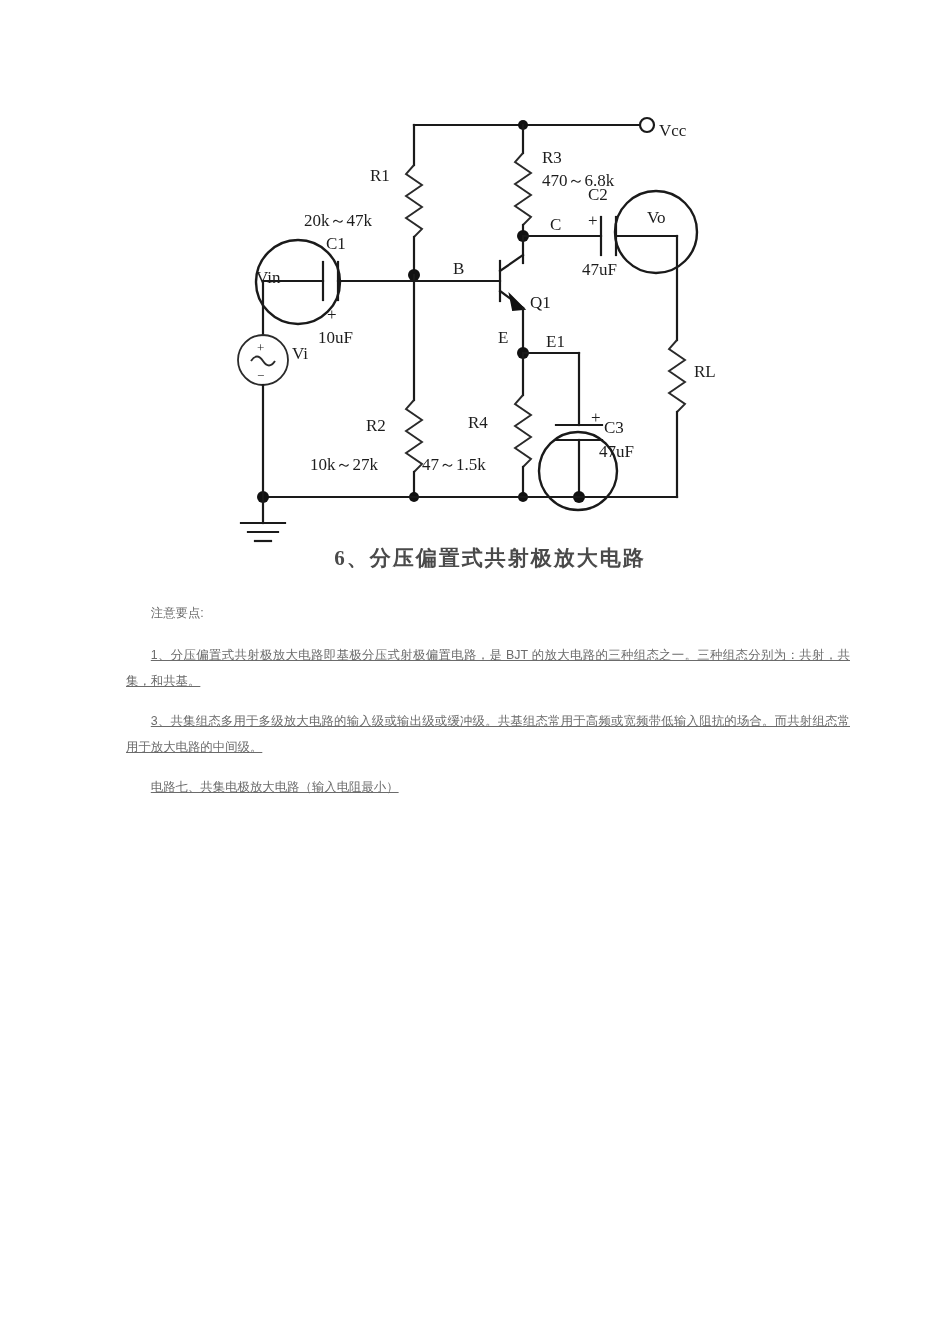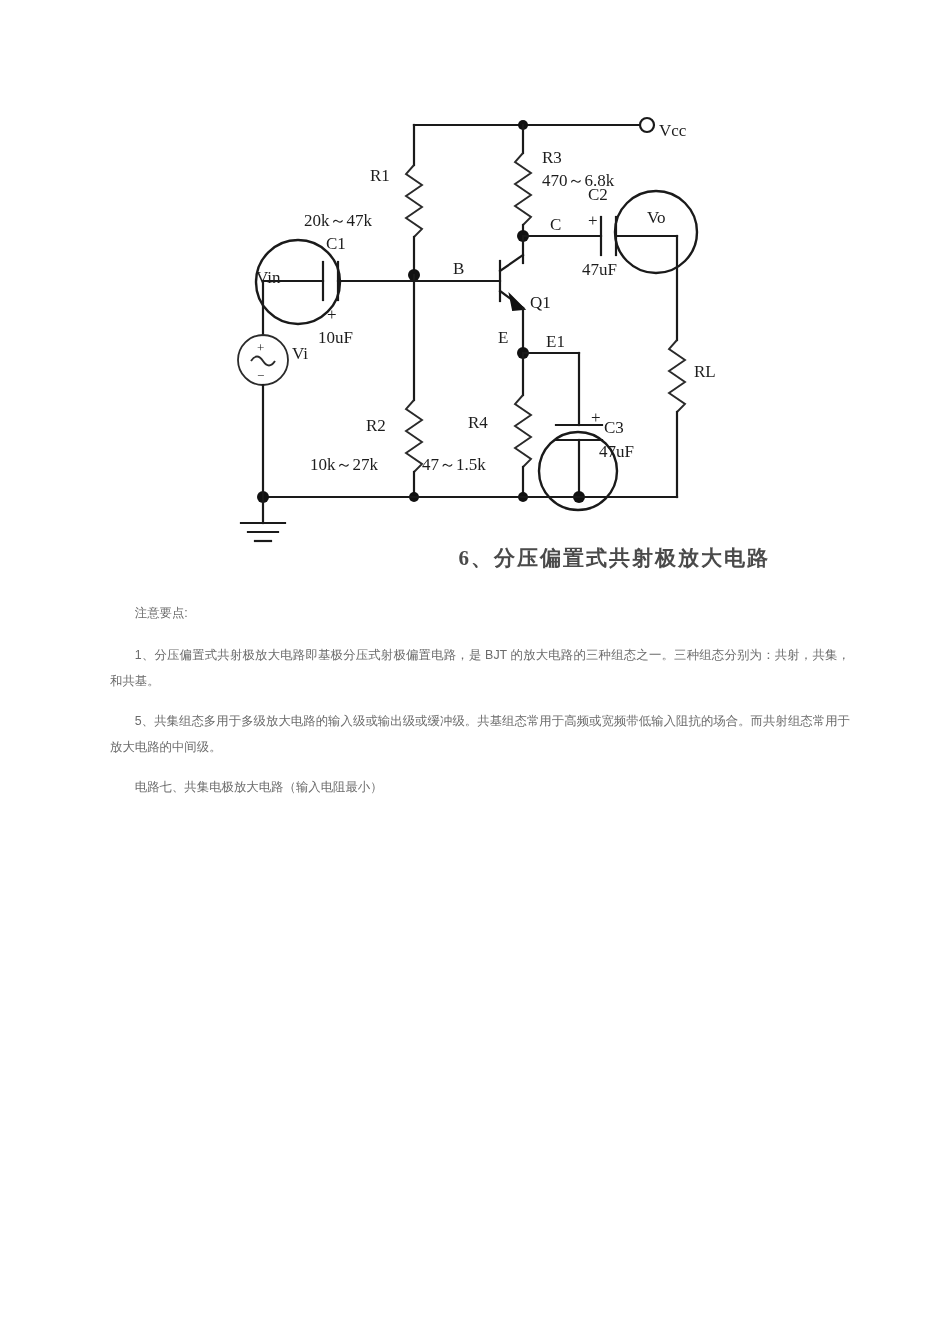--- a/index.html
+++ b/index.html
@@ -77,46 +77,47 @@
     font-size: 13px;
     fill: #1d1d1d;
   }
 
   
   #caption {
     position: absolute;
     left: 210px;
     top: 544px;
     width: 560px;
-    text-align: right;
+    text-align: center;
     font-family: "Liberation Serif", "DejaVu Serif", serif;
     font-weight: bold;
     font-size: 21px;
     letter-spacing: 2px;
     color: #4a4a4a;
     white-space: nowrap;
   }
 
   
   #article {
     position: absolute;
     left: 110px;
     top: 600px;
     width: 740px;
   }
   .para {
     color: #6b6b6b;
     font-size: 12.4px;
     line-height: 2.1;
-    margin: 0 0 14px 0;
+    margin: 0 0 14px 16px;
     text-align: justify;
     font-family: "Liberation Sans", "DejaVu Sans", sans-serif;
   }
   .para.indent {
     text-indent: 2em;
+    text-decoration: underline;
   }
   .para.lead {
     text-indent: 2em;
     margin-bottom: 16px;
   }
 </style>
 </head>
 <body>
 
 <div id="page">
@@ -238,17 +239,17 @@
       <text class="lbl" x="46" y="188">Vin</text>
 
     </svg>
   </div>
 
   <div id="caption">6、分压偏置式共射极放大电路</div>
 
   <div id="article">
     <p class="para lead">注意要点:</p>
     <p class="para indent">1、分压偏置式共射极放大电路即基极分压式射极偏置电路，是 BJT 的放大电路的三种组态之一。三种组态分别为：共射，共集，和共基。</p>
-    <p class="para indent">5、共集组态多用于多级放大电路的输入级或输出级或缓冲级。共基组态常用于高频或宽频带低输入阻抗的场合。而共射组态常用于放大电路的中间级。</p>
+    <p class="para indent">3、共集组态多用于多级放大电路的输入级或输出级或缓冲级。共基组态常用于高频或宽频带低输入阻抗的场合。而共射组态常用于放大电路的中间级。</p>
     <p class="para indent">电路七、共集电极放大电路（输入电阻最小）</p>
   </div>
 
 </div>
 
 </body></html>

